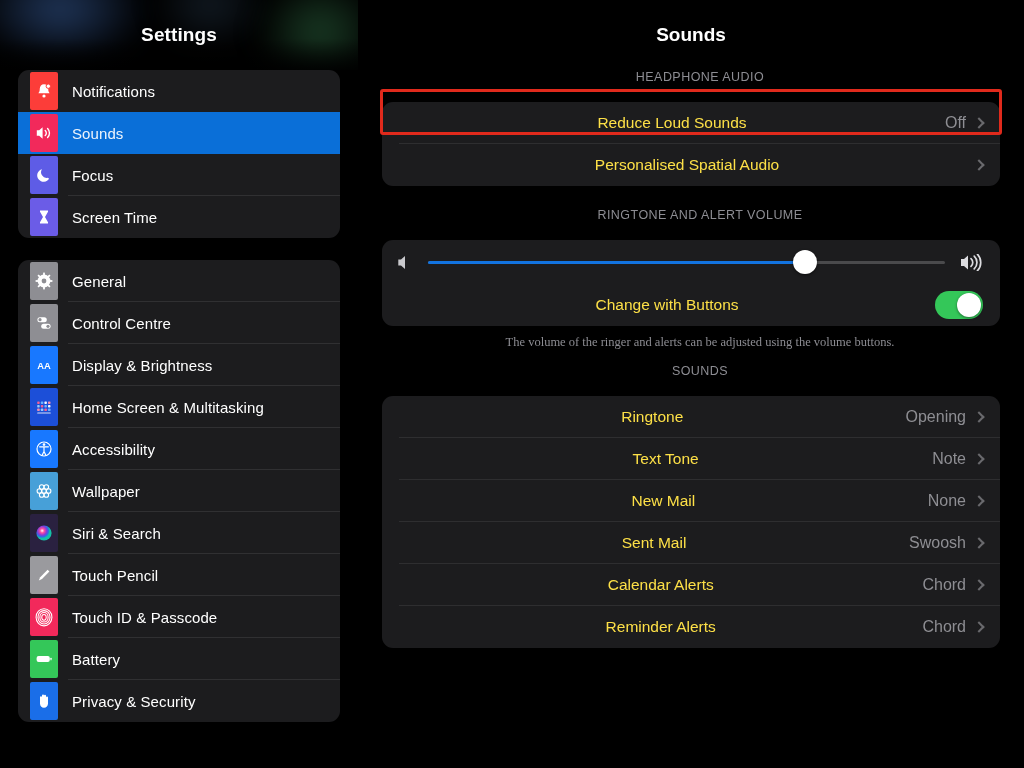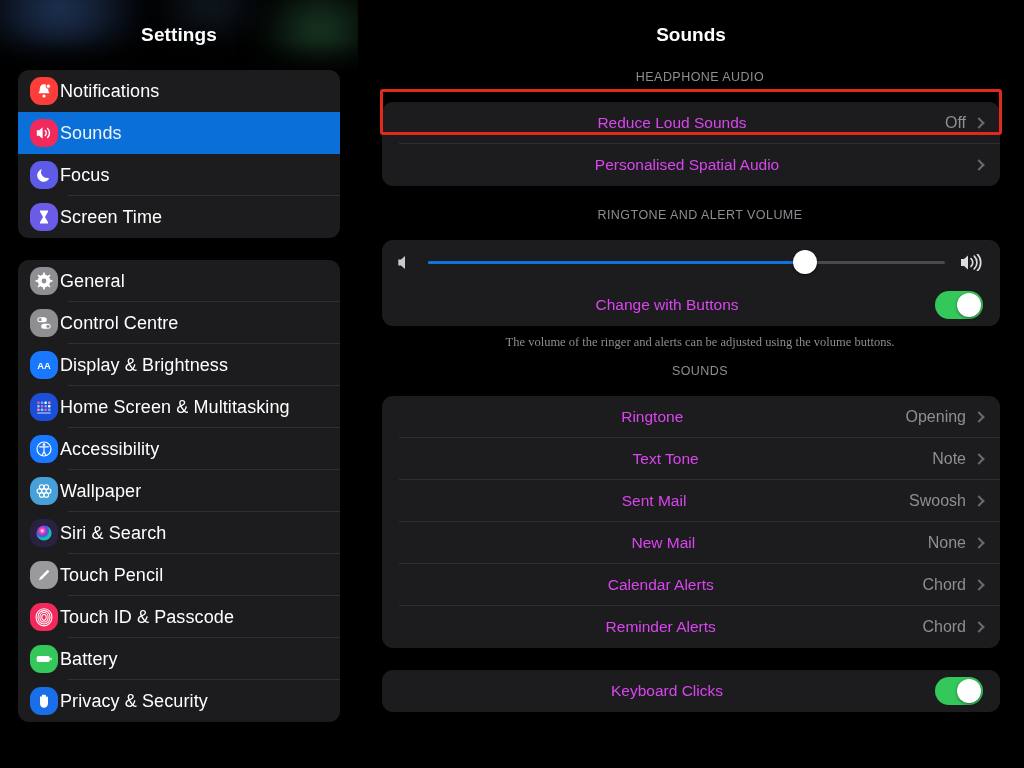--- a/index.html
+++ b/index.html
@@ -43,26 +43,26 @@
     display:flex; align-items:center;
     height:42px; padding-left:12px;
     cursor:default;
   }
   .sb-row.selected { background:#0a6fd8; }
   .sb-row .sep {
     position:absolute; left:50px; right:0; bottom:0; height:1px; background:#303032;
   }
   .sb-row:last-child .sep { display:none; }
   .sb-ico {
-    width:28px; height:28px; border-radius:11px; flex:0 0 28px;
+    width:28px; height:38px; border-radius:2px; flex:0 0 28px;
     display:flex; align-items:center; justify-content:center;
     overflow:hidden; position:relative;
   }
   .sb-label {
-    margin-left:2px; color:#fff; font-size:18px; letter-spacing:.1px; white-space:nowrap;
+    margin-left:14px; color:#fff; font-size:15px; letter-spacing:.1px; white-space:nowrap;
   }
   .sb-row.selected .sb-label { color:#eef4fc; }
 
   
   #content { position:relative; flex:1; height:768px; background:#000; overflow:hidden; }
   #ct-title {
     height:70px; display:flex; align-items:center; justify-content:center;
     color:#fff; font-size:19px; font-weight:bold;
   }
   .sec-head {
@@ -71,21 +71,21 @@
   }
   .card {
     margin:0 24px; background:#1c1c1e; border-radius:11px; overflow:hidden;
   }
   .row {
     position:relative; display:flex; align-items:center;
     height:42px; padding:0 17px 0 17px;
   }
   .row .sep { position:absolute; left:17px; right:0; bottom:0; height:1px; background:#2e2e30; }
   .row:last-child .sep { display:none; }
-  .row-label { color:#d946ef; font-size:15.5px; flex:1; white-space:nowrap; }
+  .row-label { color:#fde047; font-size:15.5px; flex:1; white-space:nowrap; }
   .row-value { color:#8e8e93; font-size:16px; margin-right:9px; }
   .chev {
     width:8px; height:8px; border-right:2px solid #6a6a6e; border-top:2px solid #6a6a6e;
     transform:rotate(45deg); flex:0 0 auto;
   }
   .footnote {
     color:#8d8d93; font-size:12.5px; padding:8px 0 14px 18px; line-height:1.3;font-family:Liberation Serif, serif;
   }
   .spacer-sm { height:22px; }
 
@@ -385,51 +385,44 @@
           <div class="chev"></div>
           <div class="sep"></div>
         </div>
         <div class="row">
           <div class="row-label">Text Tone</div>
           <div class="row-value">Note</div>
           <div class="chev"></div>
           <div class="sep"></div>
         </div>
         <div class="row">
+          <div class="row-label">New Mail</div>
+          <div class="row-value">None</div>
+          <div class="chev"></div>
+          <div class="sep"></div>
+        </div>
+        <div class="row">
           <div class="row-label">Sent Mail</div>
           <div class="row-value">Swoosh</div>
           <div class="chev"></div>
           <div class="sep"></div>
         </div>
         <div class="row">
-          <div class="row-label">New Mail</div>
-          <div class="row-value">None</div>
-          <div class="chev"></div>
-          <div class="sep"></div>
-        </div>
-        <div class="row">
           <div class="row-label">Calendar Alerts</div>
           <div class="row-value">Chord</div>
           <div class="chev"></div>
           <div class="sep"></div>
         </div>
         <div class="row">
           <div class="row-label">Reminder Alerts</div>
           <div class="row-value">Chord</div>
           <div class="chev"></div>
         </div>
       </div>
 
     <div class="spacer-sm"></div>
 
     <div class="card" id="toggles-card">
-        <div class="row">
-          <div class="row-label">Keyboard Clicks</div>
-          <div class="toggle">
-            <div class="knob"></div>
-          </div>
-          <div class="sep"></div>
-        </div>
       </div>
   </div>
 
   <div id="highlight" style="left: 380px; top: 89px; width: 622px; height: 46px; border-color: rgb(224, 42, 28);"></div>
 </div>
 
 </body></html>

